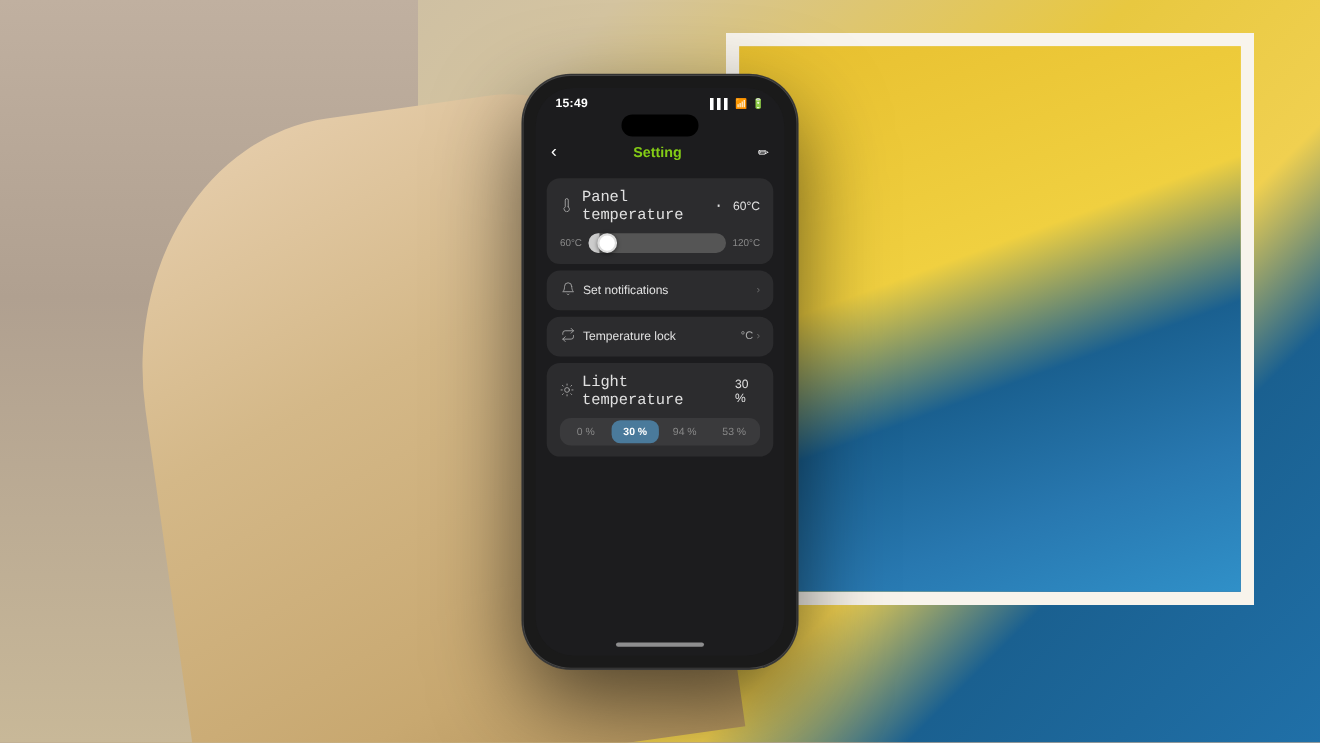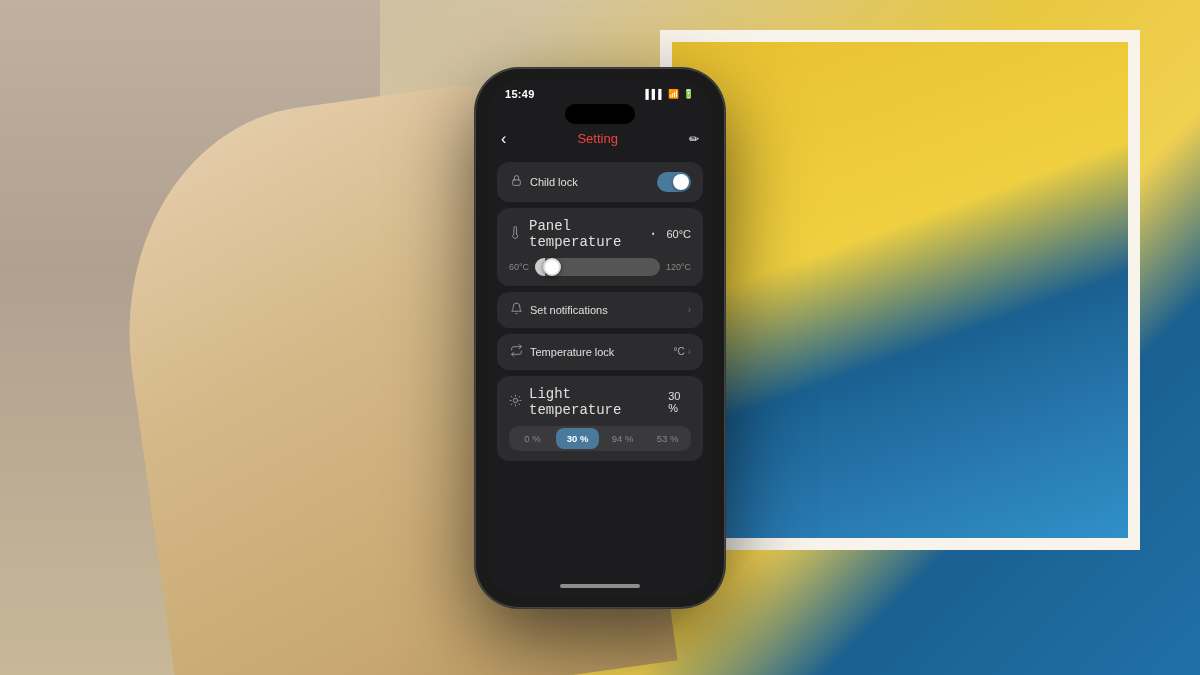--- a/index.html
+++ b/index.html
@@ -140,22 +140,22 @@
     }
 
     .nav-back {
       color: #fff;
       font-size: 14px;
       cursor: pointer;
     }
 
     .nav-title {
       font-size: 13px;
-      font-weight: 400;
-      color: #ef4444;
+      font-weight: 700;
+      color: #84cc16;
     }
 
     .nav-edit {
       color: #fff;
       font-size: 12px;
     }
 
     
     .content {
       flex: 1;
@@ -375,36 +375,20 @@
       <div class="dynamic-island"></div>
 
       <div class="nav-bar">
         <span class="nav-back" style="font-size:16px;">‹</span>
         <span class="nav-title">Setting</span>
         <span class="nav-edit">✏</span>
       </div>
 
       <div class="content">
 
-        <div class="card">
-          <div class="card-row">
-            <div class="card-row-left">
-              <span class="row-icon">
-                <svg class="icon-svg" viewBox="0 0 24 24">
-                  <rect x="5" y="11" width="14" height="10" rx="2"></rect>
-                  <path d="M8 11V7a4 4 0 018 0v4"></path>
-                </svg>
-              </span>
-              <span class="row-label">Child lock</span>
-            </div>
-            <div class="toggle on">
-              <div class="toggle-thumb"></div>
-            </div>
-          </div>
-        </div>
 
 
         <div class="card">
           <div class="slider-section">
             <div class="slider-header">
               <span class="row-icon">
                 <svg class="icon-svg" viewBox="0 0 24 24">
                   <path d="M14 14.76V3.5a2.5 2.5 0 00-5 0v11.26a4.5 4.5 0 105 0z"></path>
                 </svg>
               </span>

